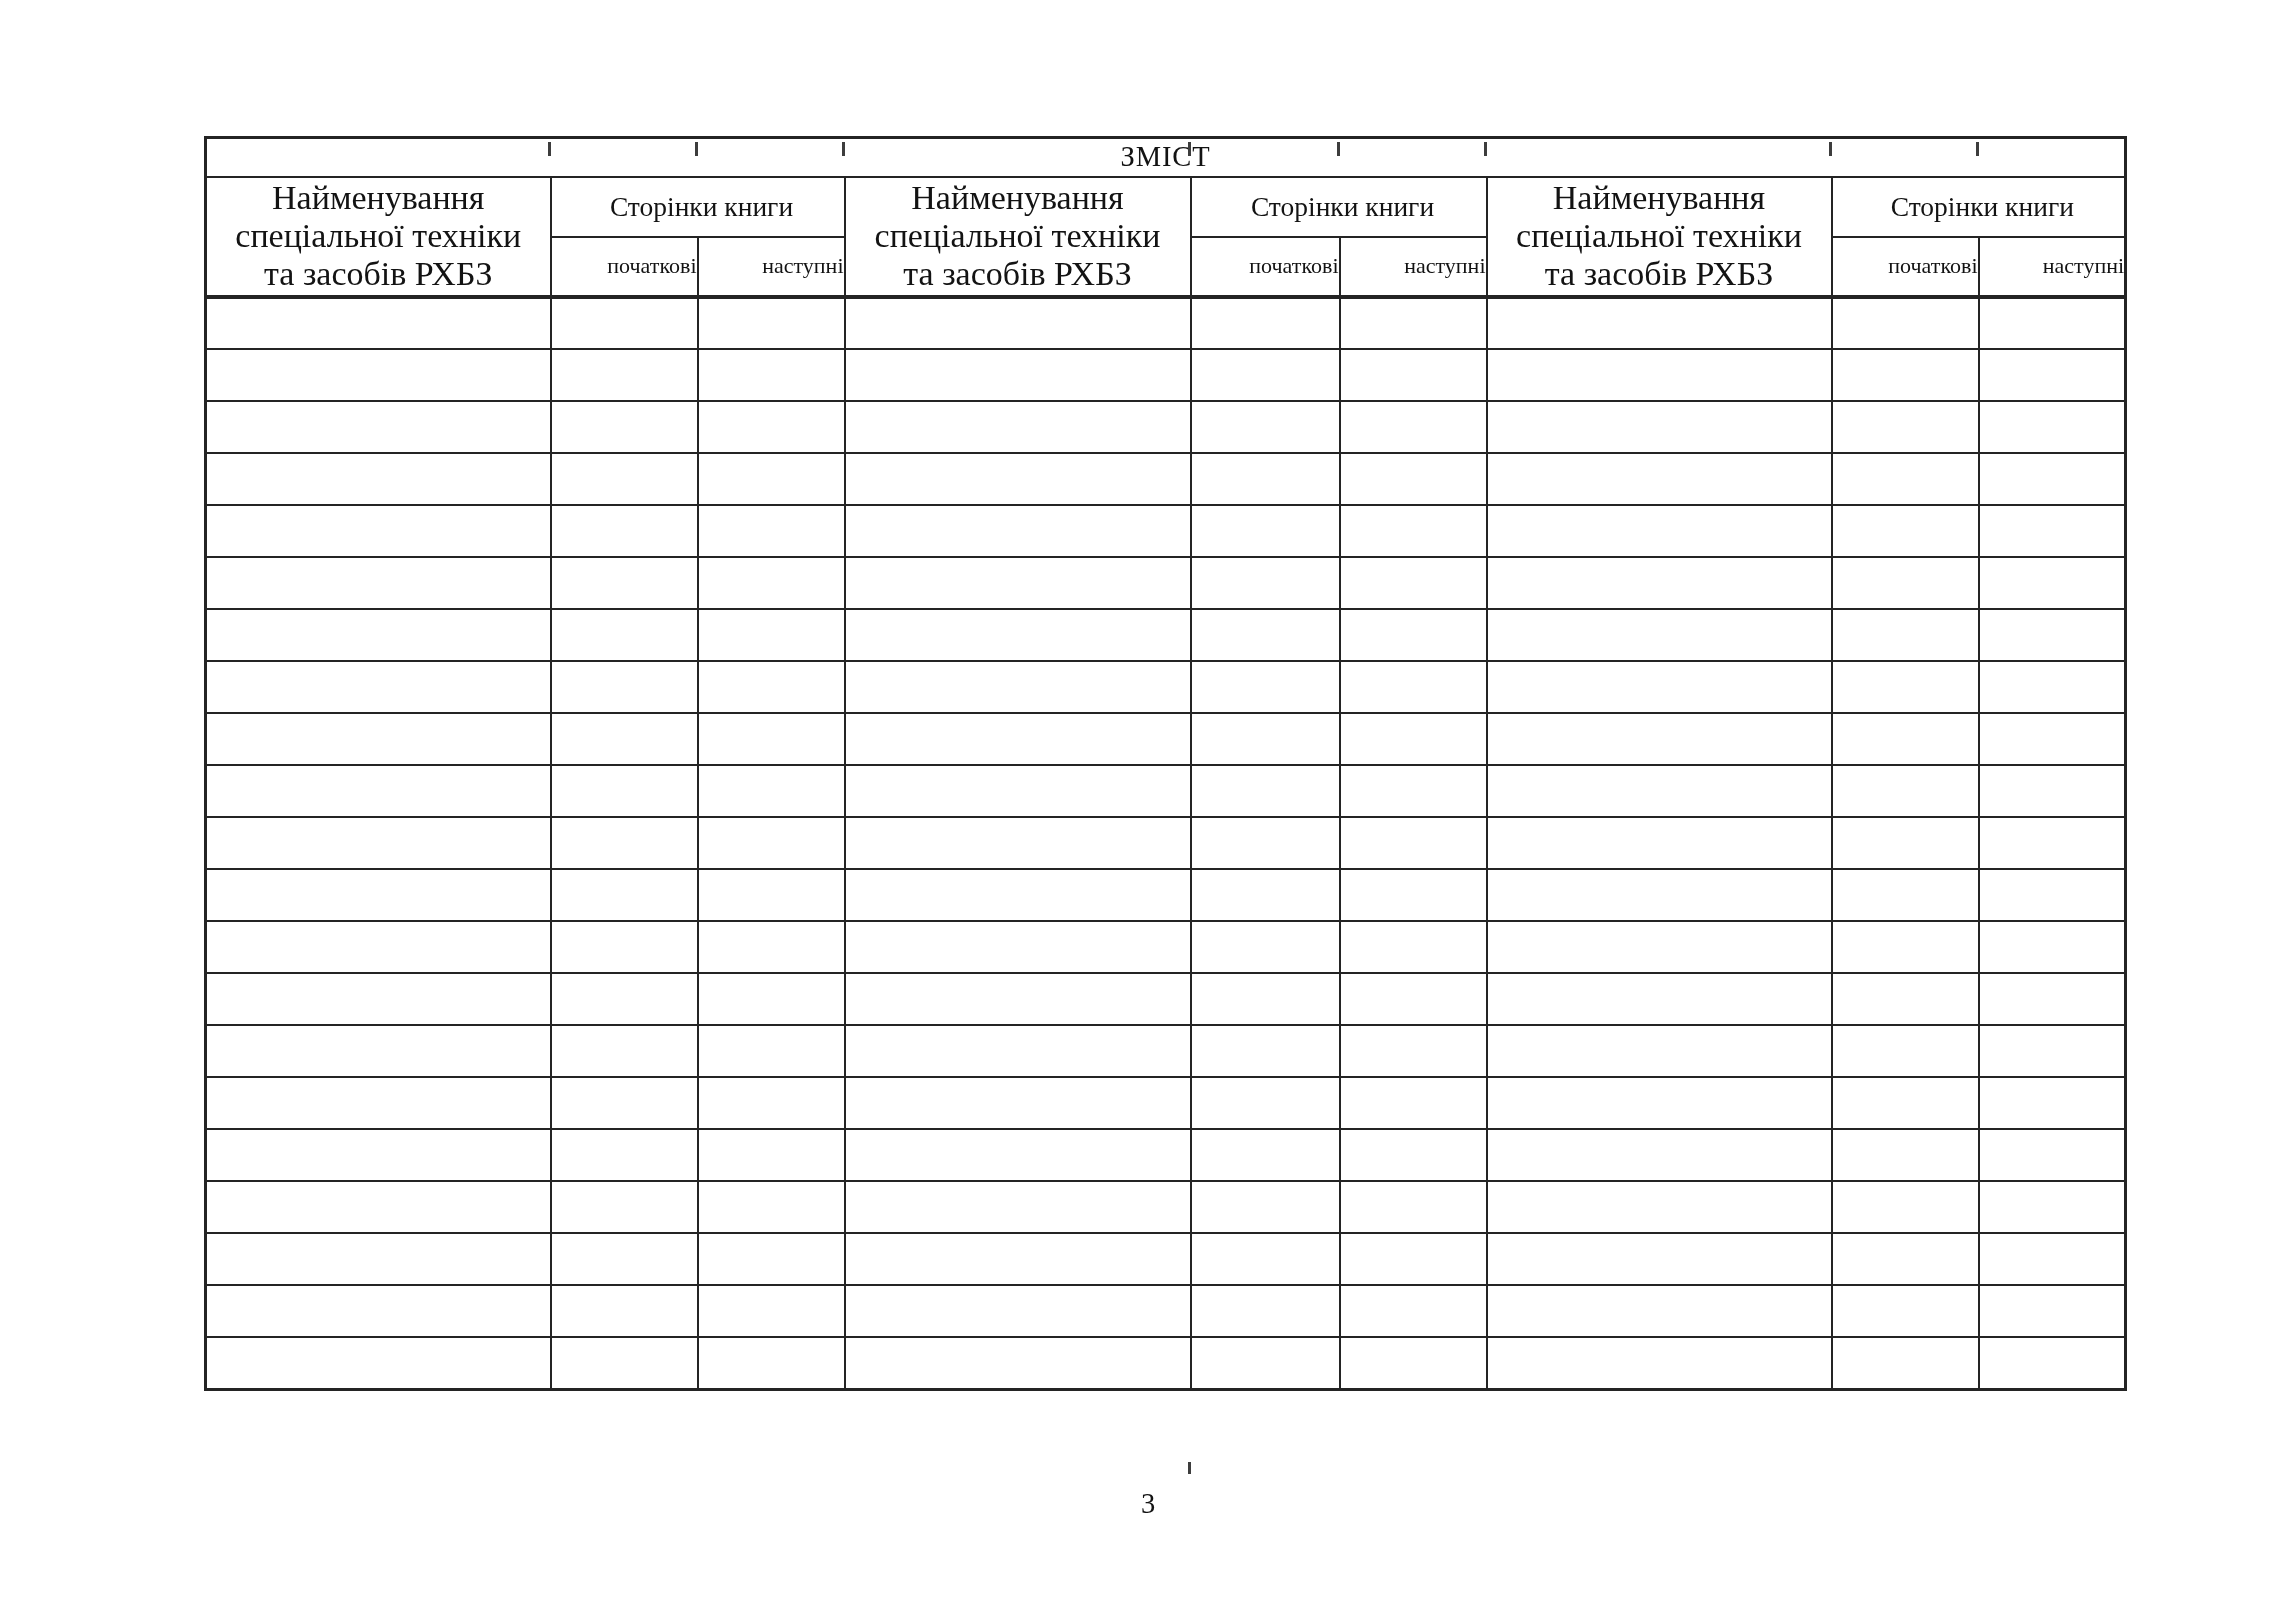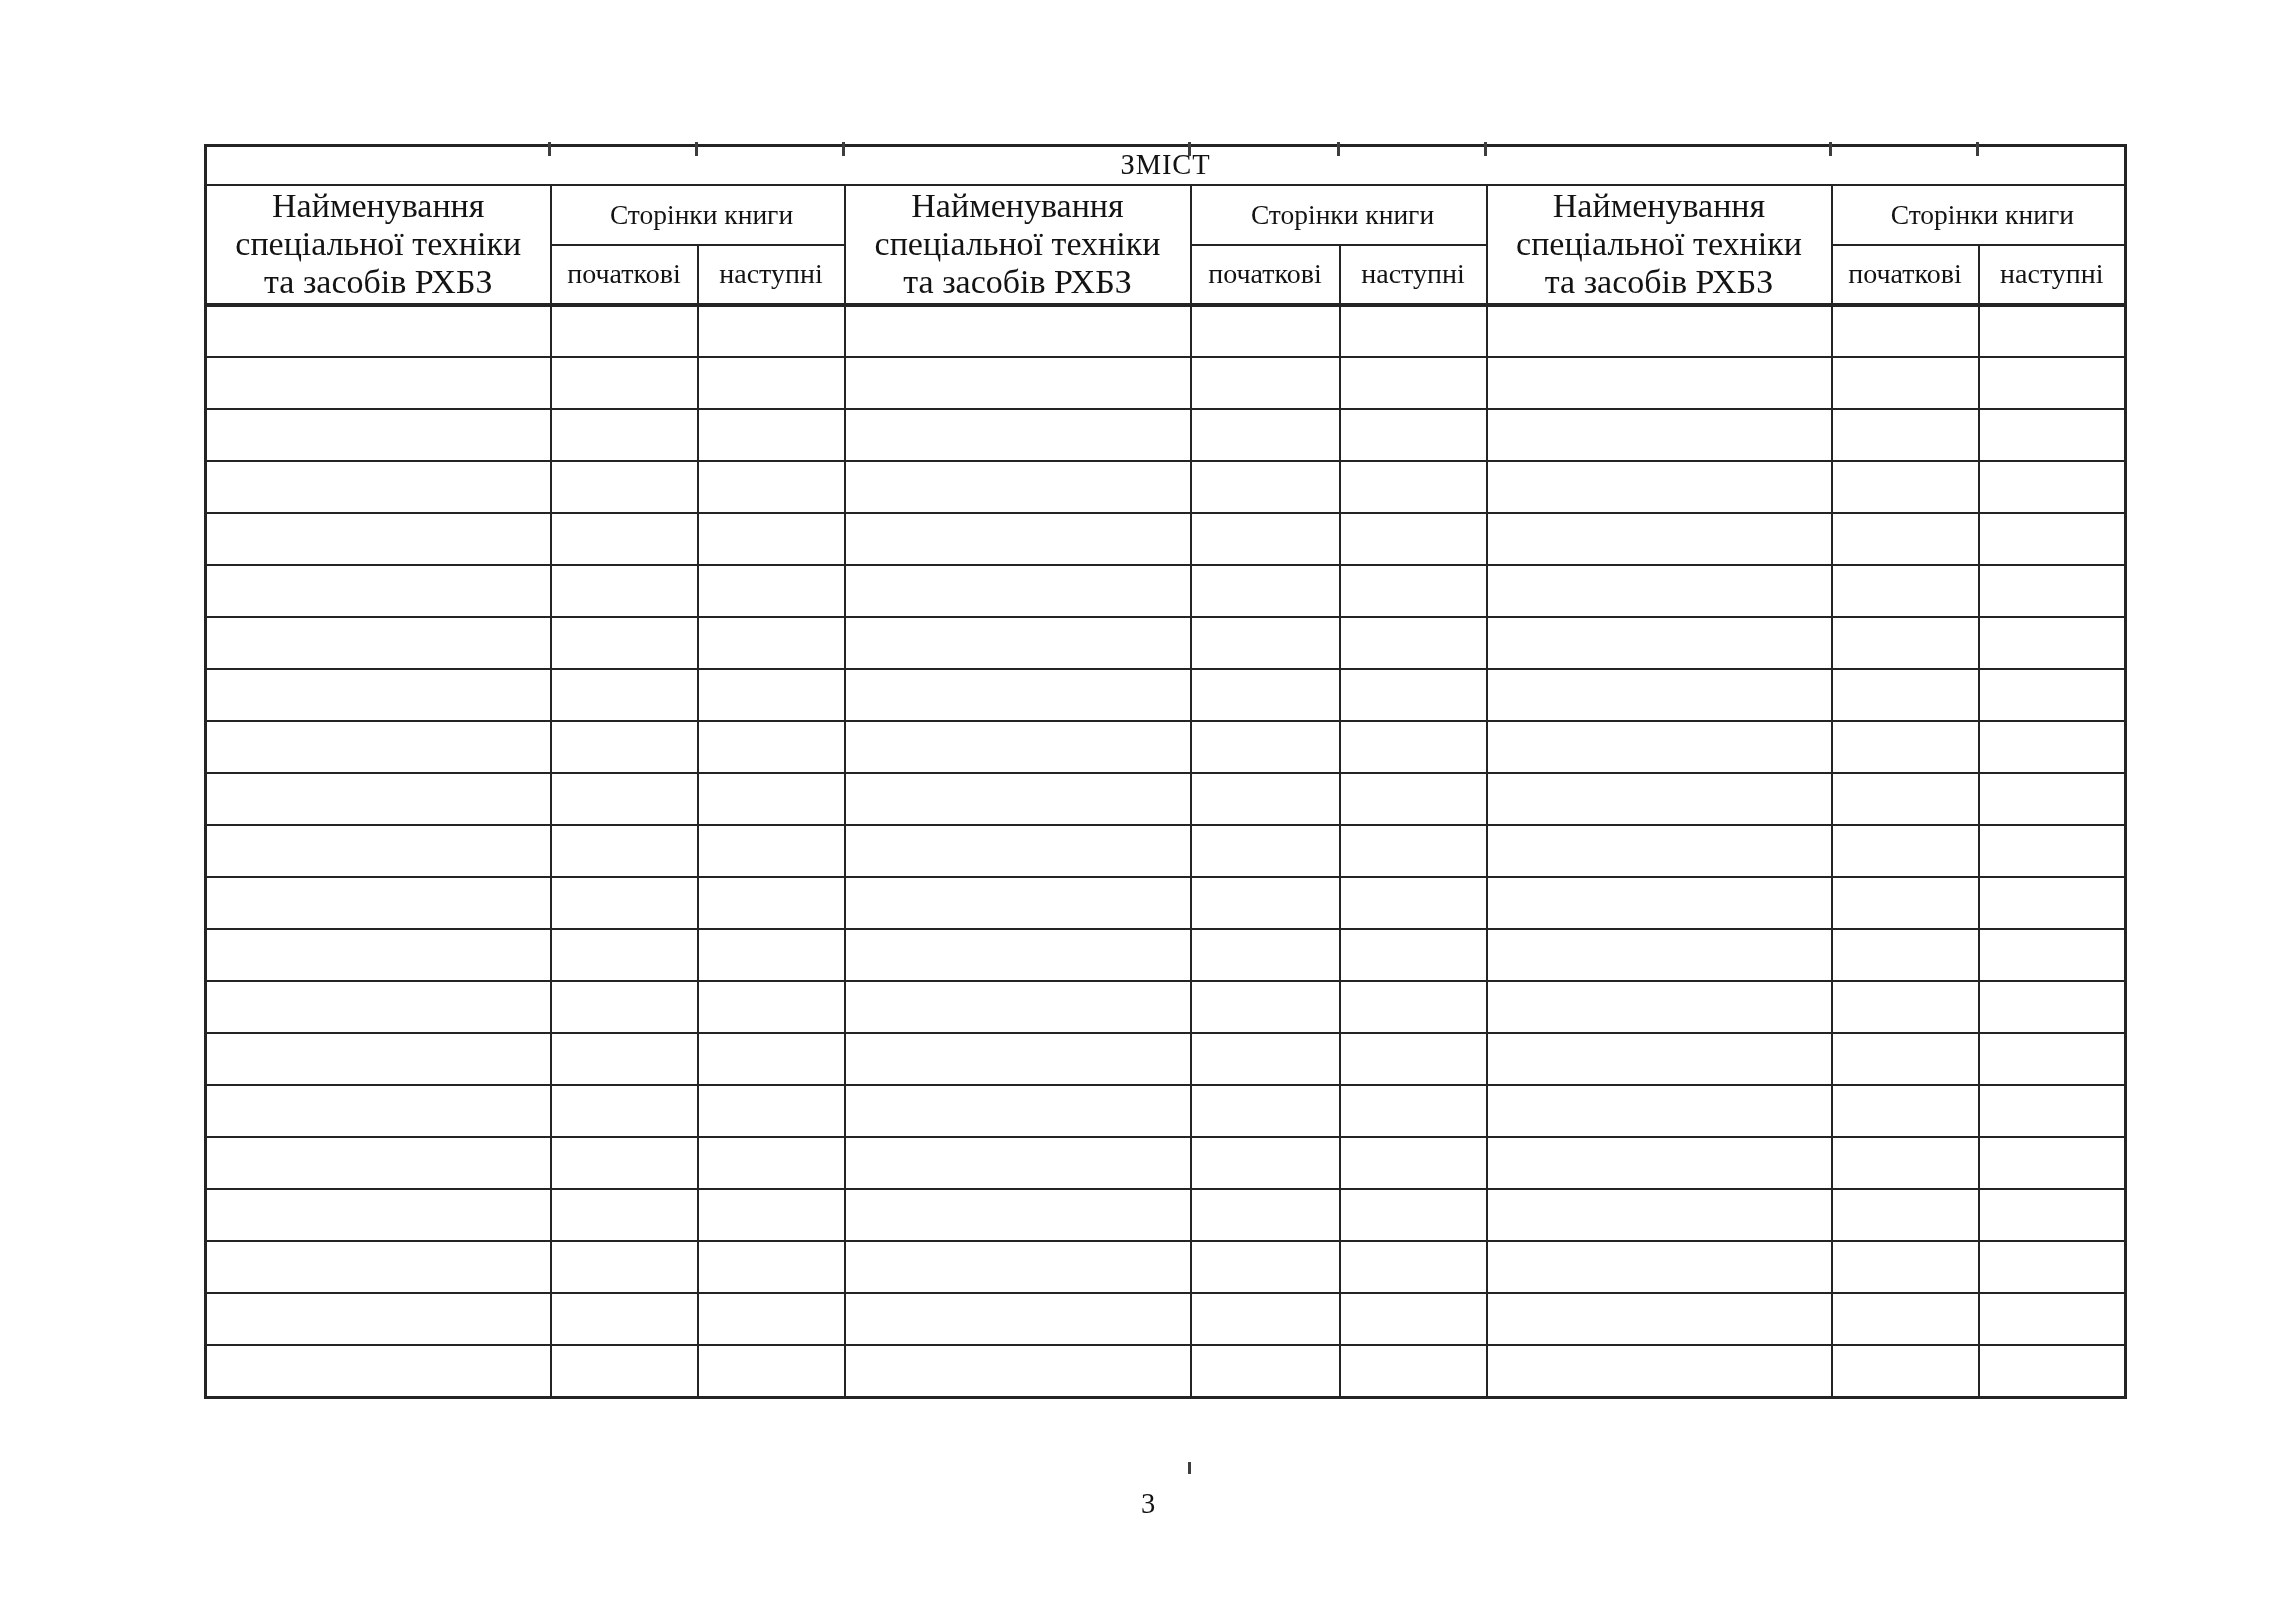--- a/index.html
+++ b/index.html
@@ -8,21 +8,21 @@
     width: 2296px; height: 1624px;
     font-family: "Liberation Serif", "DejaVu Serif", serif;
     color: #131313;
   }
   .sheet {
     position: relative;
     width: 2296px; height: 1624px;
     background: #ffffff;
     overflow: hidden;
   }
-  .table-wrap { position: absolute; left: 204px; top: 144px; }
+  .table-wrap { position: absolute; left: 204px; top: 136px; }
 
   table.contents {
     border-collapse: collapse;
     table-layout: fixed;
     width: 1920px;
     background: #ffffff;
   }
   table.contents, table.contents th, table.contents td {
     border: 2.8px solid #242424;
   }
@@ -42,21 +42,22 @@
     padding: 1.8px 5.5px;
   }
   .pages-th {
     height: 52px;
     font-size: 27.5px;
     border-bottom-width: 3.7px;
     padding-left: 8px;
   }
   .sub-th {
     height: 52px;
-    font-size: 28px;
+    font-size: 22px;
+    text-align: right;
   }
   thead { border-bottom: 4.6px solid #242424; }
 
   tbody td { height: 52px; }
 
   .page-number {
     position: absolute;
     left: 0; top: 1488px;
     width: 2296px;
     text-align: center;

